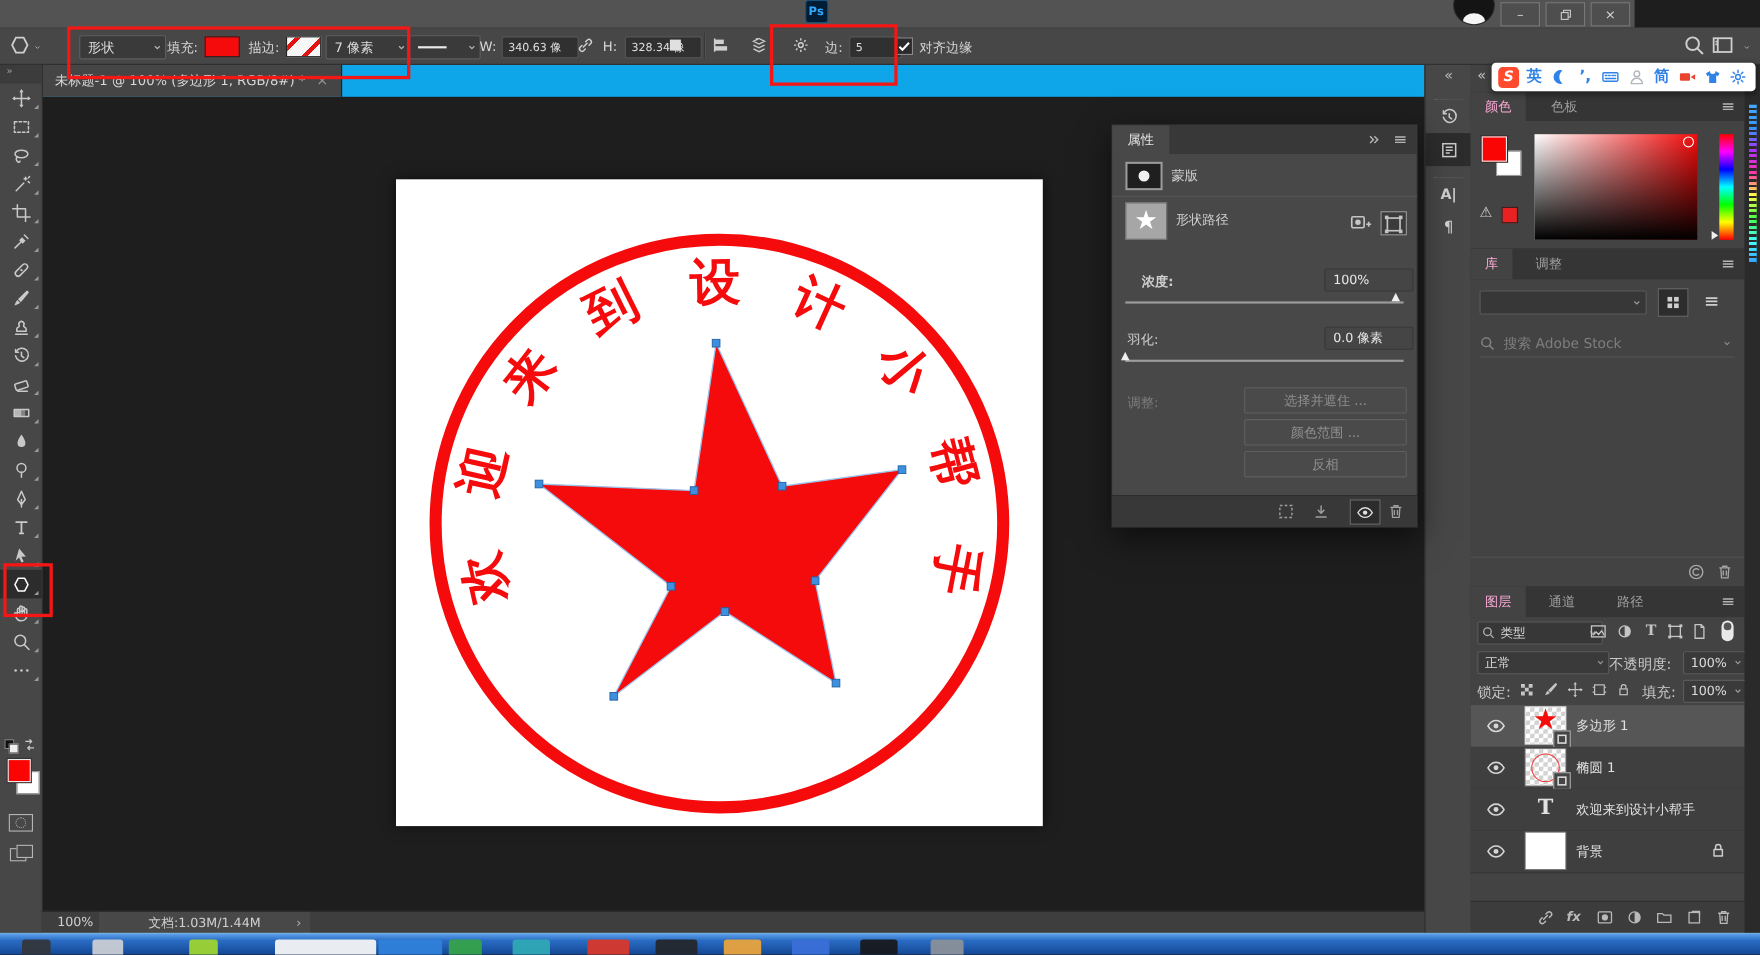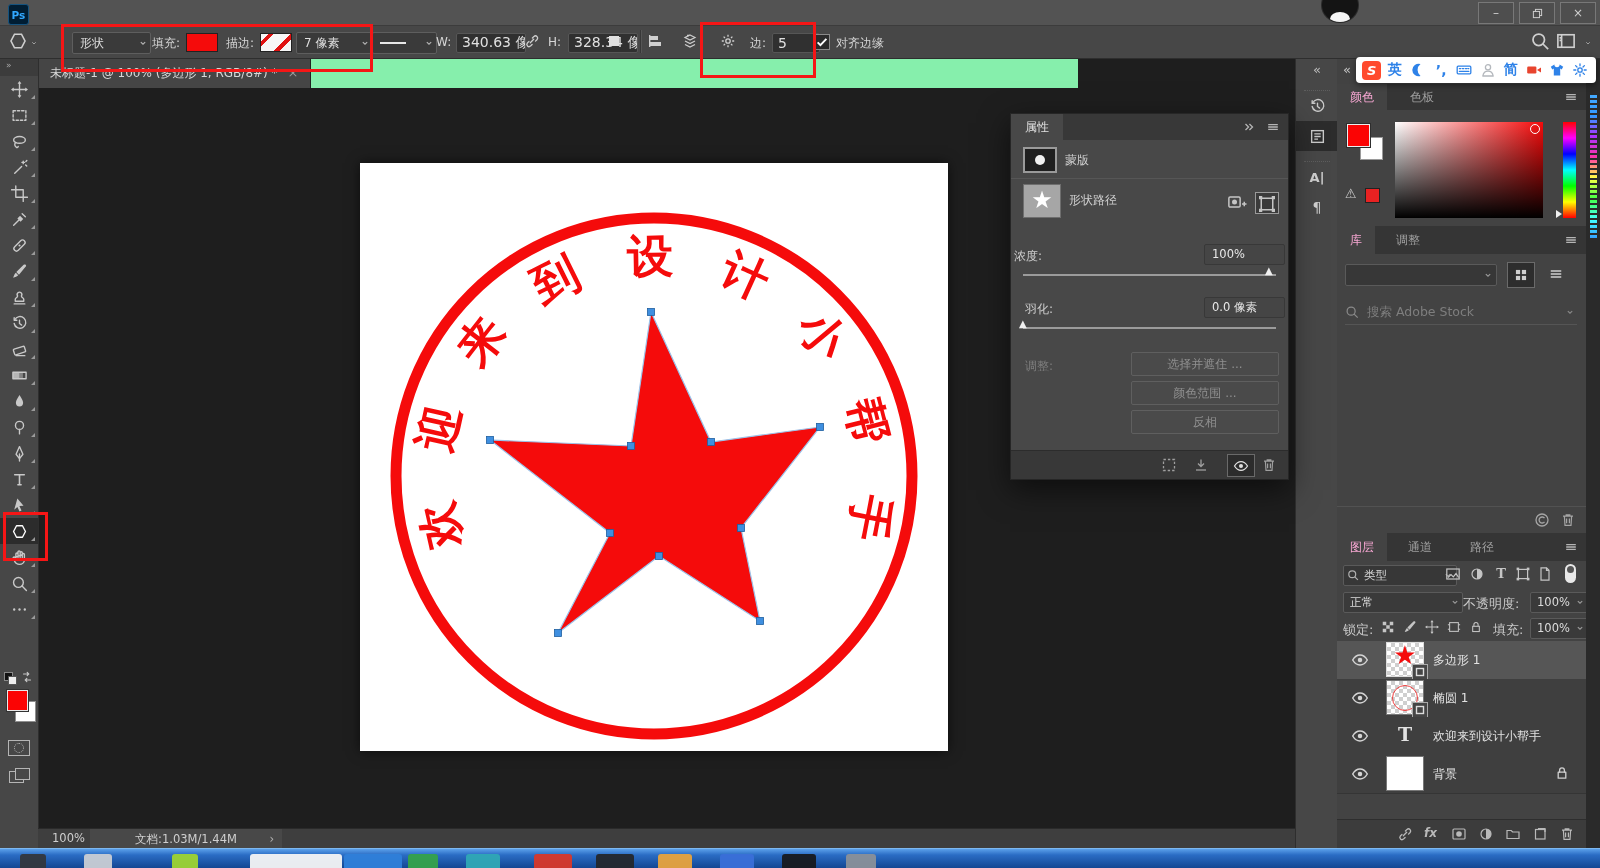--- a/index.html
+++ b/index.html
@@ -1,43 +1,43 @@
 <!DOCTYPE html>
 <html><head>
 <meta charset="utf-8">
 <style>
   html,body{margin:0;padding:0;background:#111;}
   .screen{position:relative;width:1600px;height:868px;background:#1e1e1e;overflow:hidden;
     font-family:"DejaVu Sans","Liberation Sans",sans-serif;color:#dcdcdc;font-size:12px;
     -webkit-font-smoothing:antialiased;}
   svg{display:block;}
   
-  .titlebar{position:absolute;left:0;top:0;width:1600px;height:25px;background:#535353;border-bottom:1px solid #3c3c3c;display:flex;align-items:flex-end;z-index:30;}
+  .titlebar{position:absolute;left:0;top:0;width:1486px;height:25px;background:#535353;border-bottom:1px solid #3c3c3c;display:flex;align-items:center;z-index:30;flex-direction:column;}
   .ps-logo{width:19px;height:19px;margin:0 10px 0 8px;background:#001d33;border-radius:3px;color:#31a8ff;font-size:10.5px;font-weight:bold;display:flex;align-items:center;justify-content:center;border:1px solid #15537f;}
   .menu-item{padding:0 9px;font-size:12.5px;color:#ececec;height:25px;line-height:25px;cursor:default;}
   .avatar{position:absolute;left:1322px;top:-12px;width:36px;height:34px;border-radius:50%;background:#141414;overflow:hidden;box-shadow:0 0 0 1px #2a2a2a;}
   .avatar .body{position:absolute;left:8px;bottom:-4px;width:20px;height:14px;border-radius:50% 50% 0 0;background:#f5f5f5;}
   .win-controls{position:absolute;right:4px;top:2px;display:flex;gap:5px;}
   .win-btn{width:34px;height:20px;border:1px solid #787878;display:flex;align-items:center;justify-content:center;color:#cfcfcf;font-size:12px;background:#4e4e4e;}
   
   .optionsbar{position:absolute;left:0;top:25px;width:1600px;height:33px;background:#474747;border-bottom:1px solid #2e2e2e;z-index:25;}
   .ob-label{position:absolute;top:10px;font-size:12px;color:#d6d6d6;}
   .dd{position:absolute;top:7px;height:20px;background:#3a3a3a;border:1px solid #5e5e5e;border-radius:2px;display:flex;align-items:center;padding:0 16px 0 7px;font-size:12px;color:#dedede;}
   .dd .chev{position:absolute;right:2px;top:5px;width:10px;height:10px;color:#b5b5b5;}
-  .fld{position:absolute;top:8px;height:18px;background:#303030;border:1px solid #565656;border-radius:2px;display:flex;align-items:center;padding:0 5px;font-size:14px;color:#e0e0e0;white-space:nowrap;overflow:hidden;}
+  .fld{position:absolute;top:8px;height:18px;background:#303030;border:1px solid #565656;border-radius:2px;display:flex;align-items:center;padding:0 5px;font-size:10px;color:#e0e0e0;white-space:nowrap;overflow:hidden;}
   .ob-icon{position:absolute;top:6px;width:20px;height:20px;color:#cfcfcf;}
   .ob-icon.small{width:16px;height:16px;top:8px;}
   .tiny-chev{position:absolute;width:8px;height:8px;color:#aaa;}
   .swatch{position:absolute;top:8px;width:30px;height:17px;border:1px solid #222;}
   .checkbox{position:absolute;top:9px;width:14px;height:14px;background:#2b2b2b;border:1px solid #8a8a8a;color:#fff;}
   .vsep{position:absolute;top:5px;width:1px;height:23px;background:#383838;border-right:1px solid #565656;}
   
   .anno{position:absolute;border:3px solid #f51616;z-index:60;pointer-events:none;}
   
-  .tabbar{position:absolute;left:38px;top:58px;width:1040px;height:30px;background:#86efac;z-index:5;}
+  .tabbar{position:absolute;left:38px;top:58px;width:1257px;height:30px;background:#0ea5e9;z-index:5;}
   .doc-tab{position:absolute;left:0;top:0;height:30px;background:#454545;color:#d8d8d8;font-size:12px;line-height:30px;padding:0 12px;border-right:1px solid #222;}
   .doc-tab .close{margin-left:10px;color:#9a9a9a;font-size:13px;}
   
   .toolbar{position:absolute;left:0;top:58px;width:38px;height:790px;background:#474747;border-right:1px solid #2e2e2e;z-index:6;}
   .tb-head{height:16px;background:#3c3c3c;color:#a8a8a8;font-size:9px;text-align:left;padding:2px 0 0 6px;letter-spacing:1px;}
   .tool{position:relative;width:38px;height:26px;display:flex;align-items:center;justify-content:center;color:#c9c9c9;}
   .tool.selected{background:#2c2c2c;color:#ffffff;}
   .tool .ticon{width:17px;height:17px;}
   .tool .corner{position:absolute;right:3px;bottom:3px;width:0;height:0;border-left:4px solid transparent;border-bottom:4px solid #9a9a9a;}
   .tb-bottom{position:absolute;left:0;top:630px;width:38px;}
@@ -932,21 +932,21 @@
       </span>
     <span class="sp-ic boxed" style="left:244px;">
         <svg viewBox="0 0 16 16" fill="none" stroke="currentColor" stroke-width="1.2">
           <rect x="3.4" y="3.4" width="9.2" height="9.2"></rect>
           <rect x="1.6" y="1.6" width="2.6" height="2.6" fill="currentColor" stroke="none"></rect>
           <rect x="11.8" y="1.6" width="2.6" height="2.6" fill="currentColor" stroke="none"></rect>
           <rect x="1.6" y="11.8" width="2.6" height="2.6" fill="currentColor" stroke="none"></rect>
           <rect x="11.8" y="11.8" width="2.6" height="2.6" fill="currentColor" stroke="none"></rect>
         </svg>
       </span>
-    <span class="prop-lbl" style="left:3px;top:134px;">浓度:</span>
+    <span class="prop-lbl" style="left:27px;top:134px;font-weight:bold;">浓度:</span>
     <div class="pfield" style="left:193px;top:130px;">100%</div>
     <div class="ptrack" style="top:160px;"></div>
     <span class="pthumb" style="left:254px;top:152px;">▲</span>
     <span class="prop-lbl" style="left:14px;top:187px;">羽化:</span>
     <div class="pfield" style="left:193px;top:183px;">0.0 像素</div>
     <div class="ptrack" style="top:213px;"></div>
     <span class="pthumb" style="left:8px;top:205px;">▲</span>
     <span class="prop-lbl" style="left:14px;top:244px;color:#7d7d7d;">调整:</span>
     <div class="dis-btn" style="top:238px;">选择并遮住 ...</div>
     <div class="dis-btn" style="top:267px;">颜色范围 ...</div>

